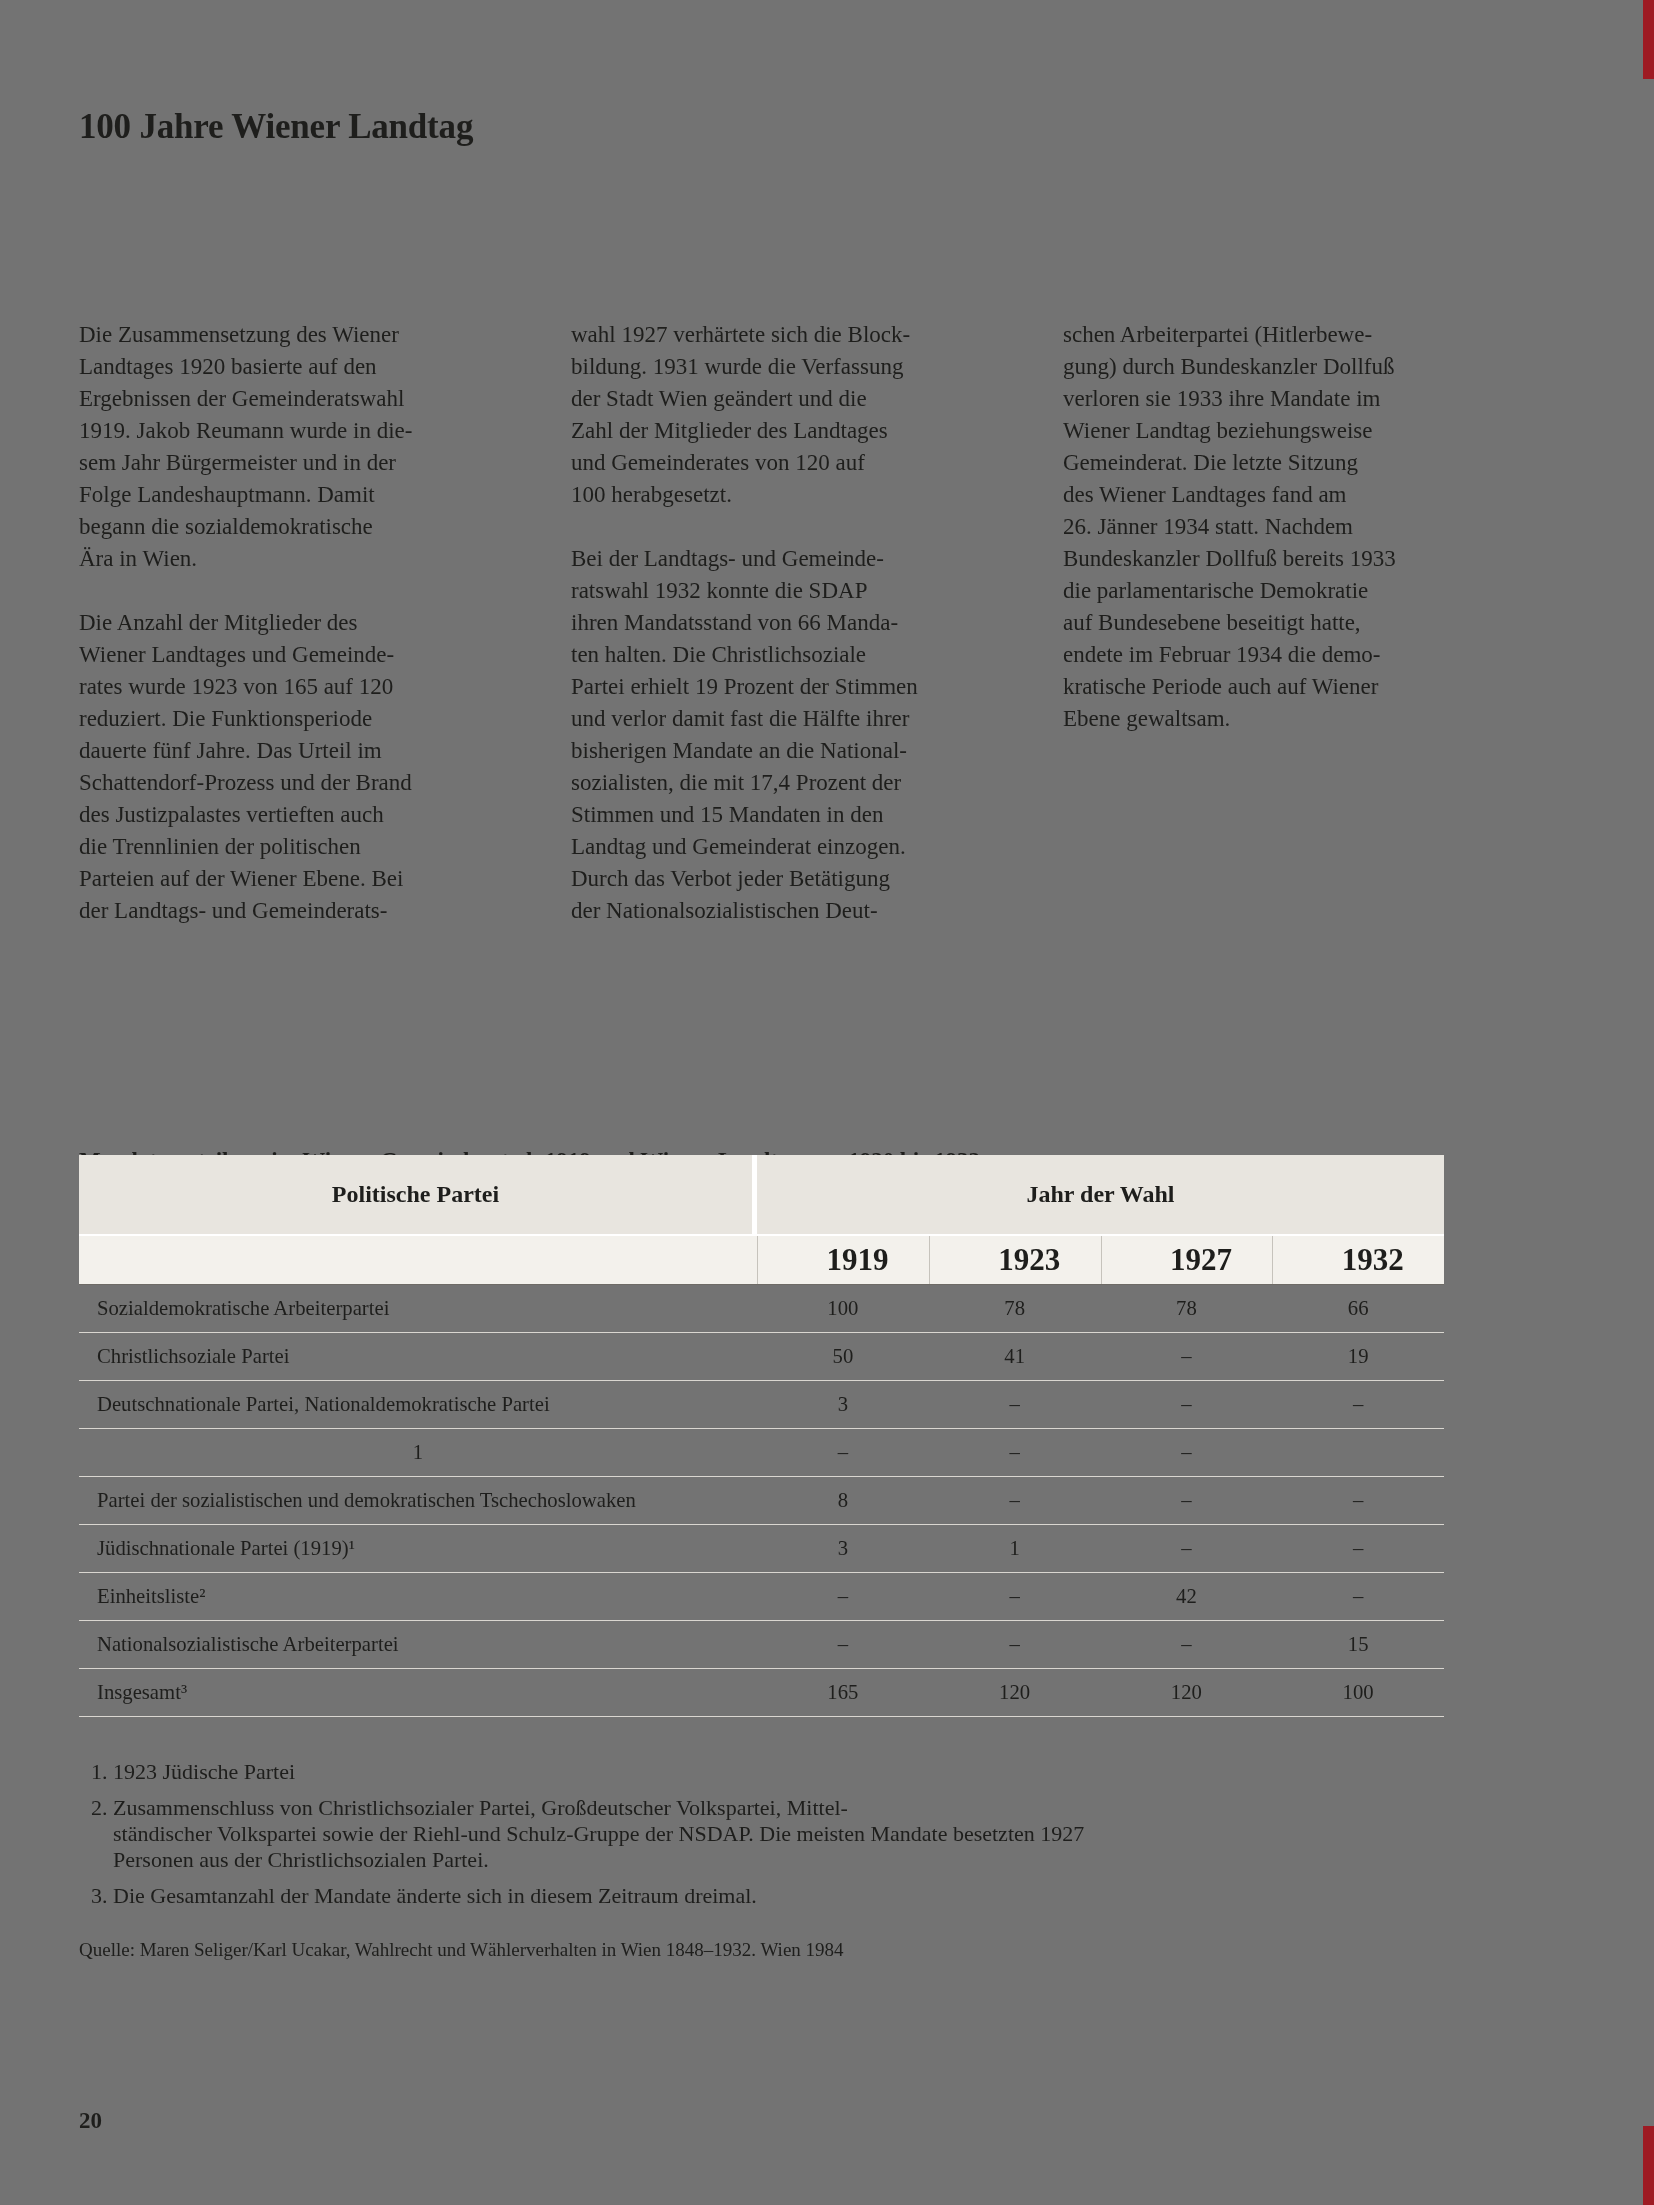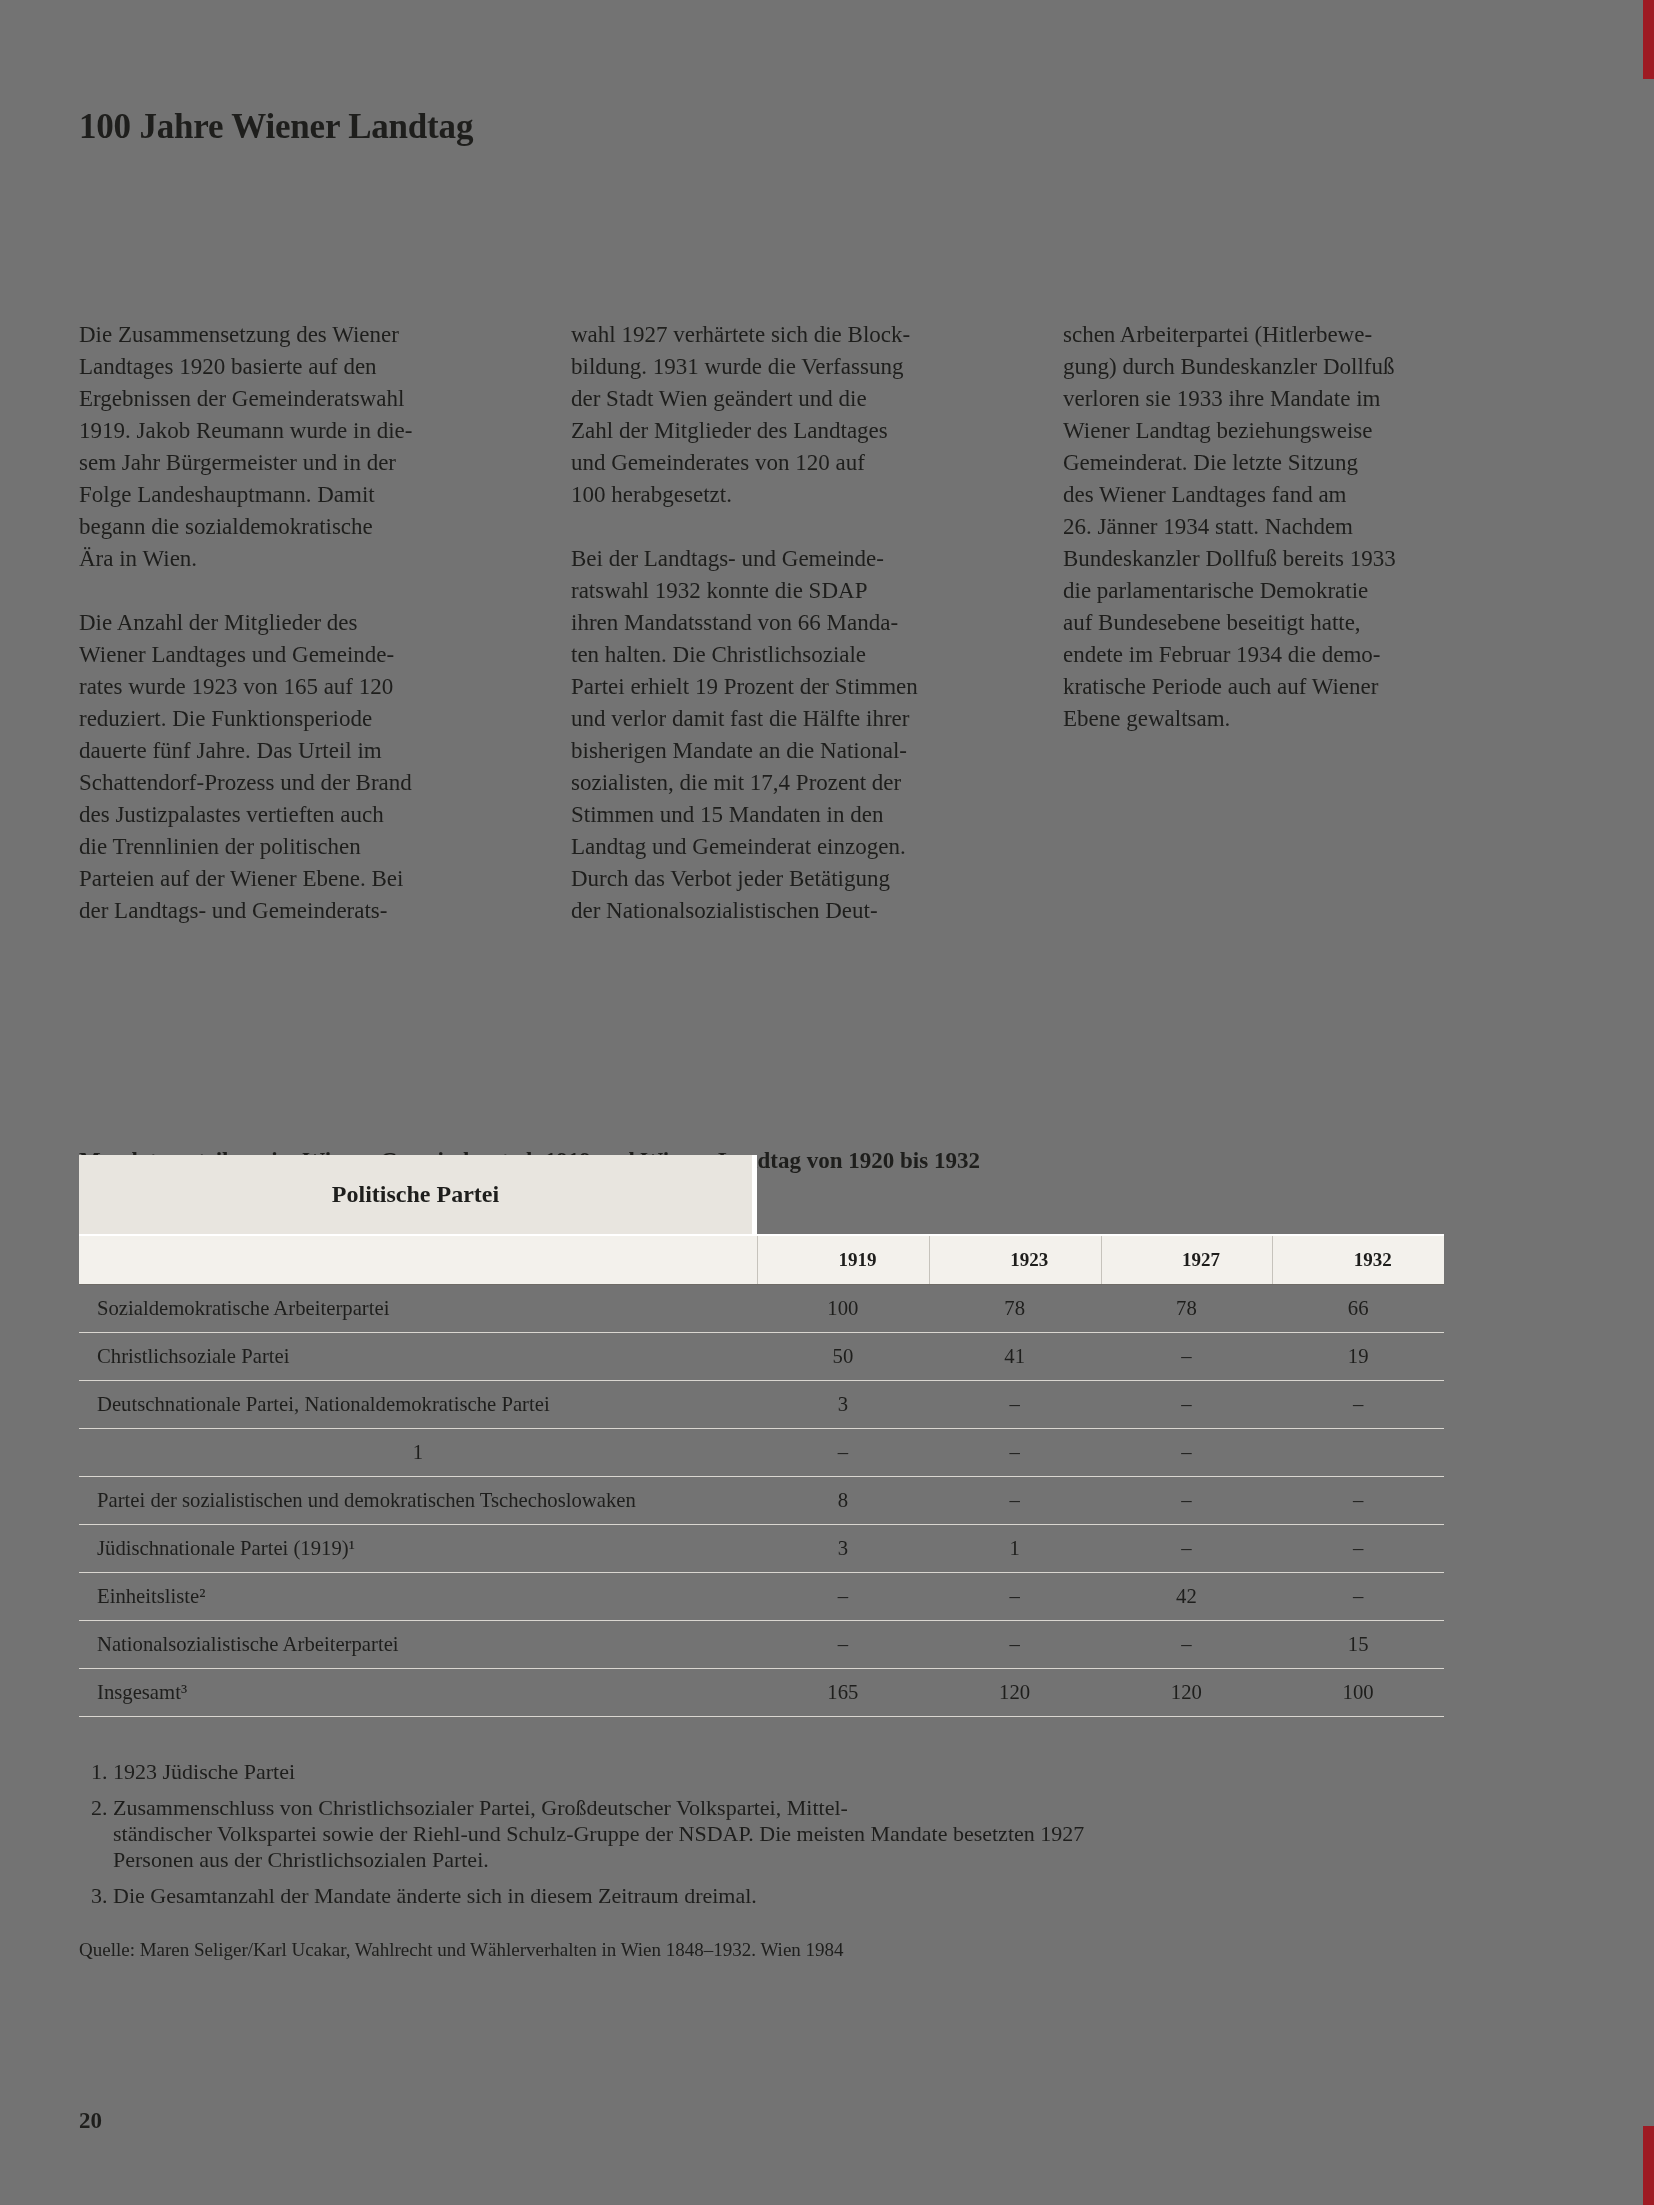--- a/index.html
+++ b/index.html
@@ -67,21 +67,21 @@
 
   .year-row {
     display: grid; grid-template-columns: 678px repeat(4, 1fr);
     height: 51px;
     background: var(--year-bg, #f3f1ec);
     border-top: 2.5px solid #ffffff;
     border-bottom: 1.7px solid #6e6b66;
   }
   .ycell {
     display: flex; align-items: center; justify-content: center;
-    font-weight: 700; font-size: 19px;
+    font-weight: 700; font-size: 31px;
     border-left: 0.8px solid #c6c3bc;
     padding-left: 28px;
   }
   .ycell.spacer { border-left: none; }
 
   .trow {
     display: grid; grid-template-columns: 678px repeat(4, 1fr);
     height: 48px; align-items: center;
     border-bottom: 0.8px solid #dad7d1;
     font-size: 20.7px;
@@ -184,20 +184,21 @@
           <div class="tline">Ebene gewaltsam.</div>
         </div>
       </div>
     </div>
 
   <div class="table-heading">Mandatsverteilung im Wiener Gemeinderat ab 1919 und Wiener Landtag von 1920 bis 1932</div>
 
   <div class="mandate-table">
     <div class="thead">
       <div class="hcell party-h">Politische Partei</div>
+      <div class="hcell years-h">Jahr der Wahl</div>
     </div>
     <div class="year-row">
       <div class="ycell spacer"></div>
     <div class="ycell">1919</div>
         <div class="ycell">1923</div>
         <div class="ycell">1927</div>
         <div class="ycell">1932</div>
       </div>
     <div class="tbody">
         <div class="trow">

